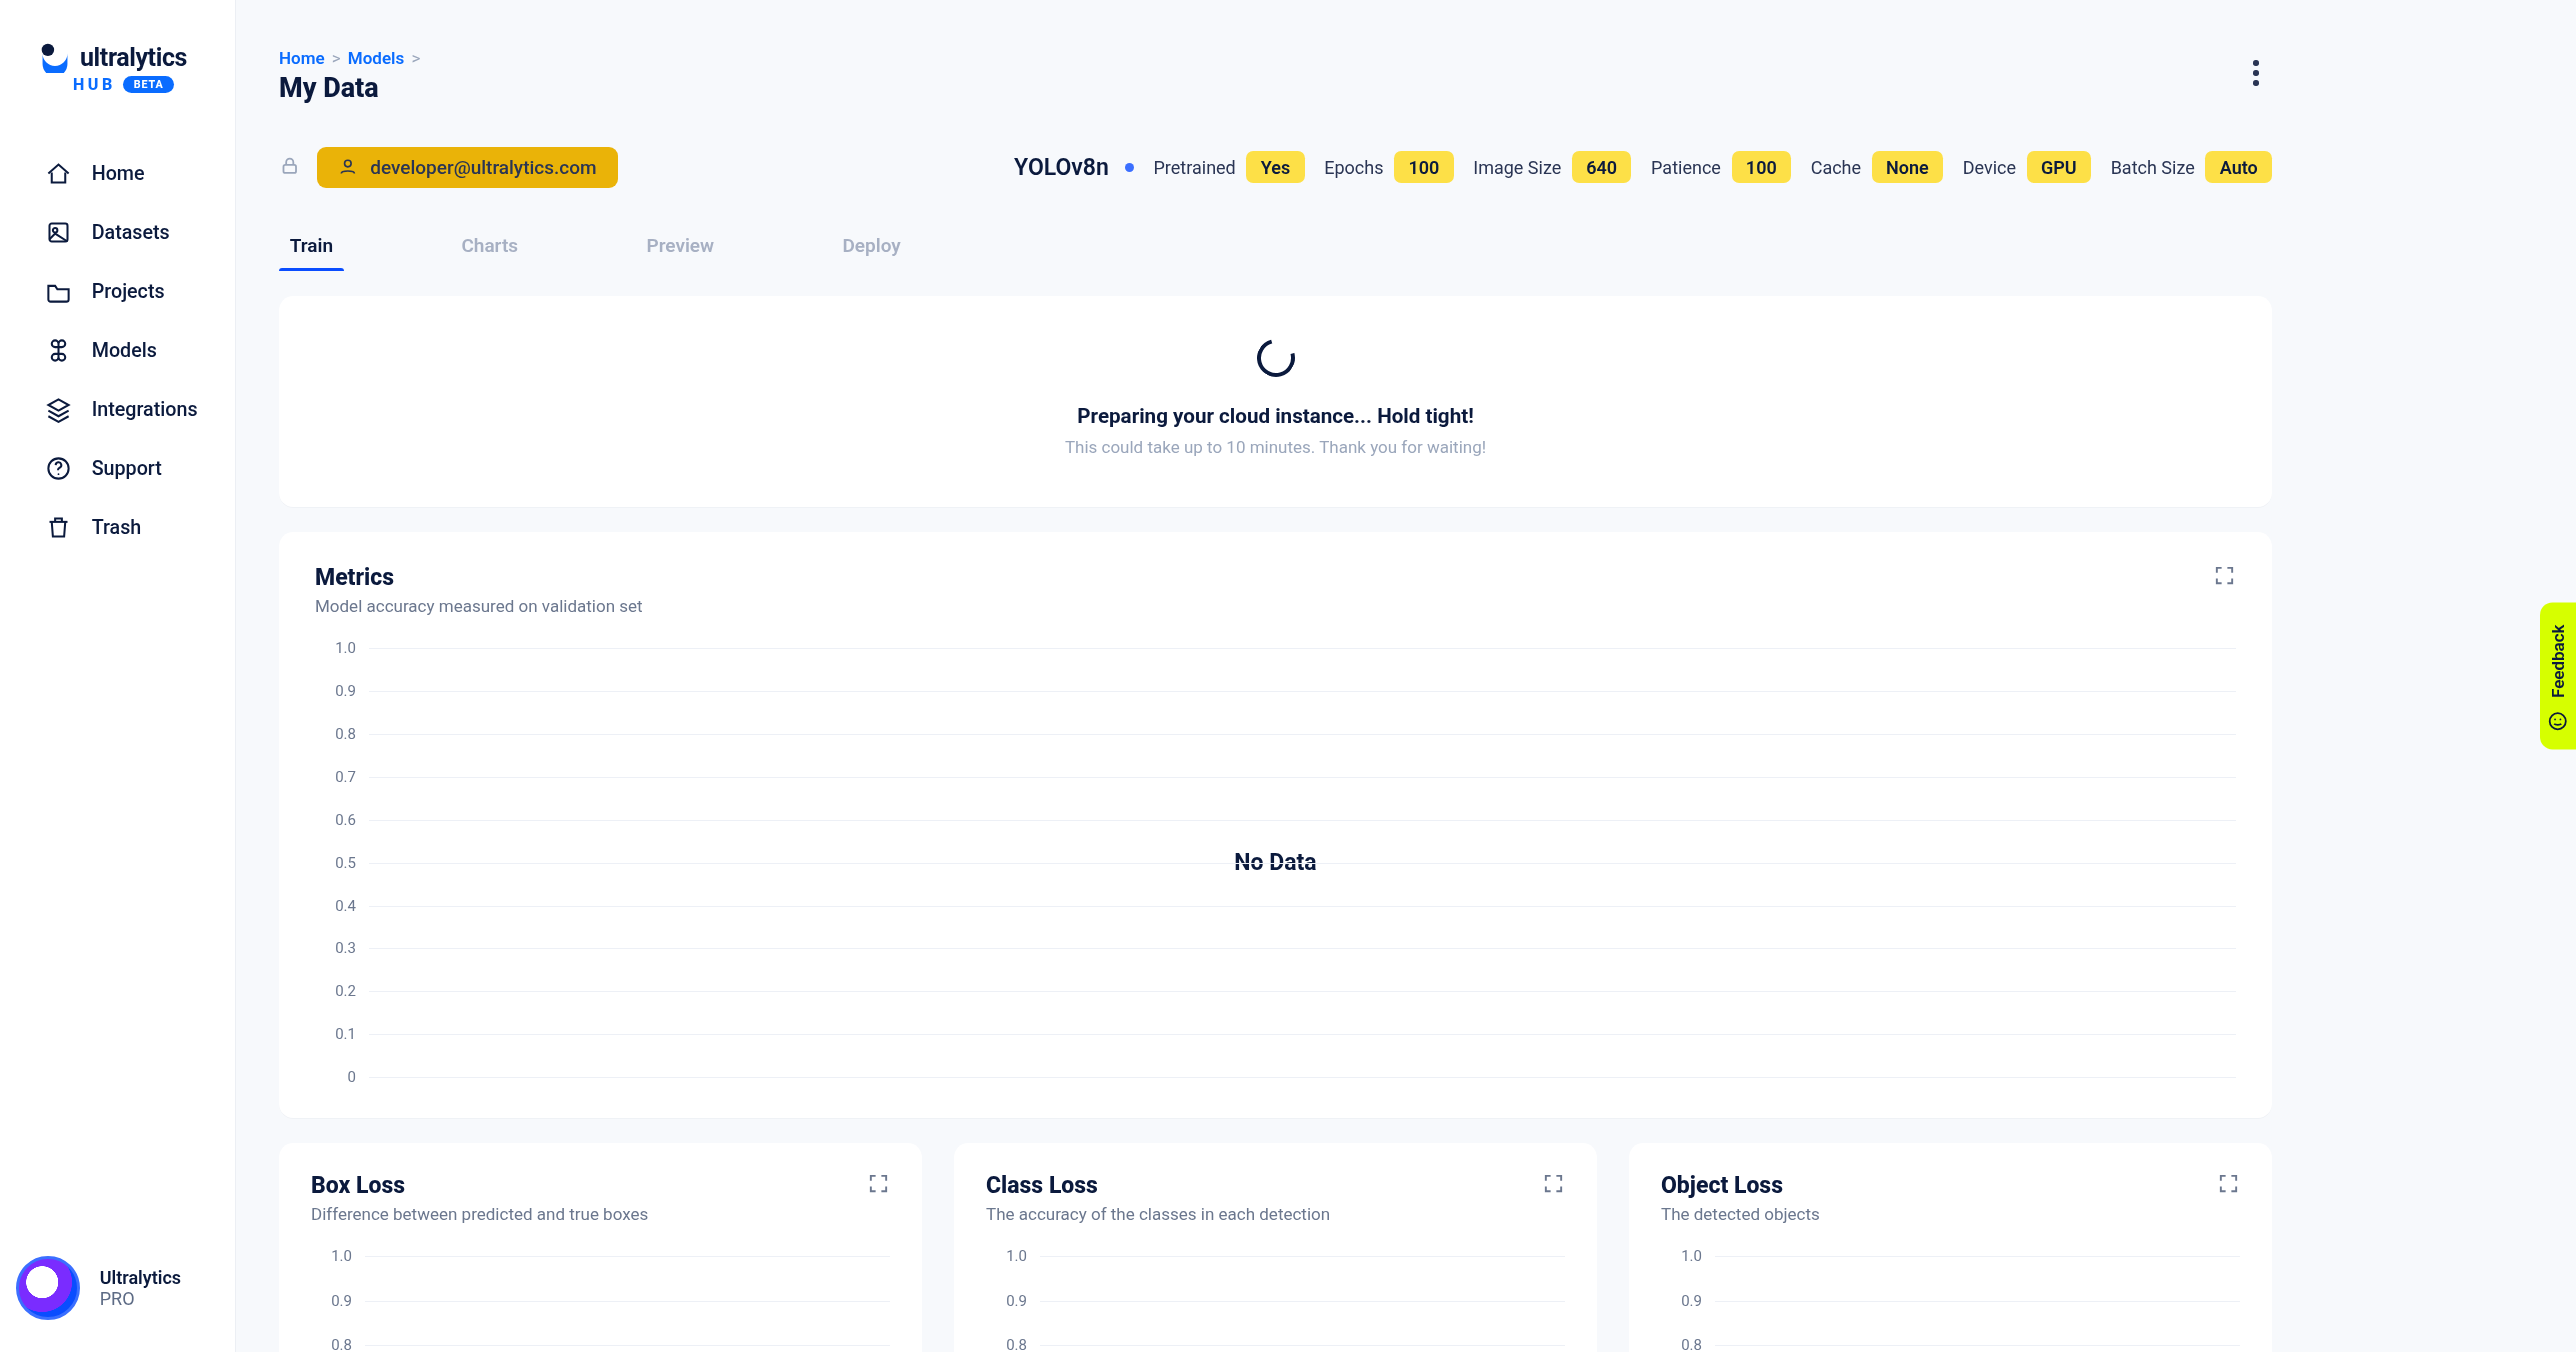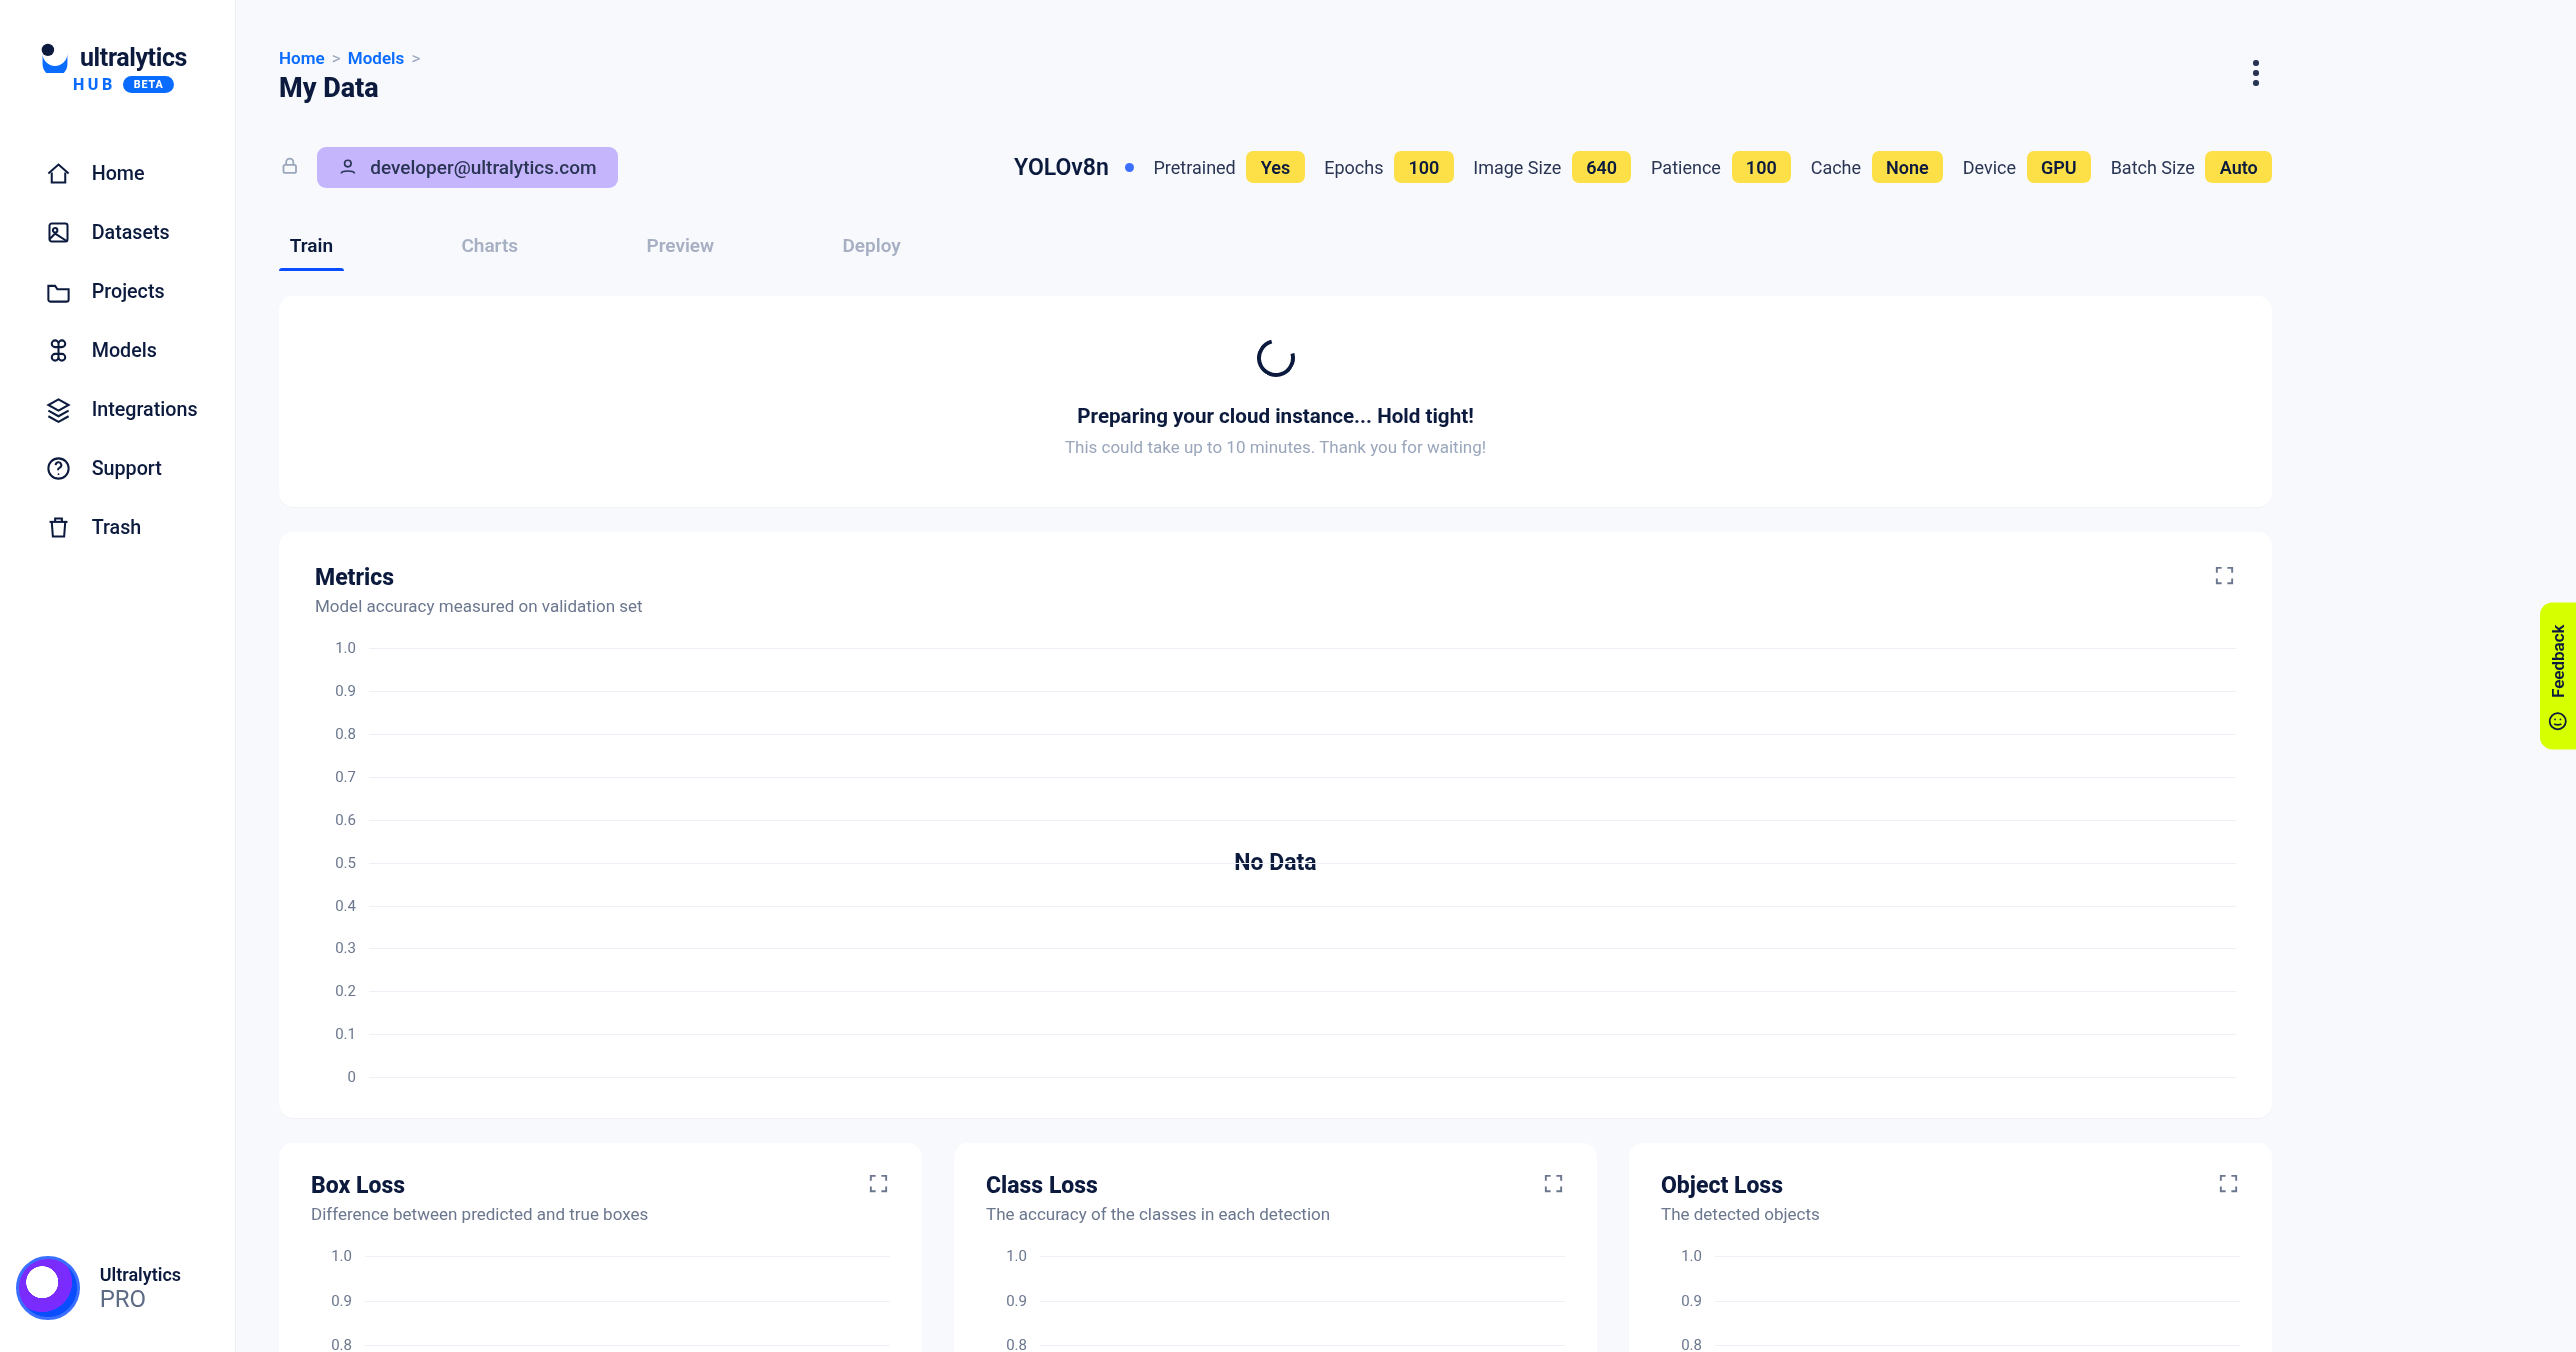--- a/index.html
+++ b/index.html
@@ -19,35 +19,35 @@
 .hub-beta .hub  { font-size:16px; font-weight:800; color:#0a6cff; letter-spacing:3.6px; }
 .hub-beta .beta { font-size:10.7px; font-weight:800; color:#fff; background:#0a6cff; border-radius:10.7px; padding:1.8px 10.7px; letter-spacing:0.9px;}
 
 .nav { margin-top:50px; display:flex; flex-direction:column; }
 .nav-item { display:flex; align-items:center; gap:19.7px; padding:16px 0 16px 45px; font-size:19.7px; font-weight:500; color:#0b1a3d; cursor:pointer; }
 .nav-item svg { width:27px; height:27px; stroke:#0b1a3d; fill:none; stroke-width:1.8; }
 
 .user-block { position:absolute; bottom:32px; left:16px; display:flex; align-items:center; gap:19.7px; }
 .avatar-ring { width:64px; height:64px; border-radius:50%; border:3.6px solid #3b6fff; background:radial-gradient(circle at 40% 40%,#ffffff 0 32%,#7a2cff 33% 60%,#0a4dff 61% 100%); }
 .user-text .l1 { font-size:18px; font-weight:600; color:#0b1a3d; }
-.user-text .l2 { font-size:24px; font-weight:400; color:#5d6b85; }
+.user-text .l2 { font-size:18px; font-weight:400; color:#5d6b85; }
 
 
 .crumbs { font-size:17px; color:#0a6cff; font-weight:600; display:flex; gap:7.2px; align-items:center;}
 .crumbs .sep{ color:#9aa6bb; font-weight:400;}
 .page-title { font-size:27px; font-weight:800; color:#0b1a3d; margin-top:3.6px; }
 .header-row { display:flex; align-items:flex-start; justify-content:space-between; }
 .kebab { width:32px; height:32px; display:flex; flex-direction:column; justify-content:center; align-items:center; gap:4.5px; cursor:pointer; margin-top:9px;}
 .kebab span { width:5.4px; height:5.4px; border-radius:50%; background:#2a3554; }
 
 
 .meta-row { display:flex; align-items:center; justify-content:space-between; margin-top:43px; }
 .meta-left { display:flex; align-items:center; gap:16px; }
 .lock svg  { width:21.5px; height:21.5px; stroke:#9aa6bb; fill:none; stroke-width:2;}
-.pill { background:#c4b5fd; border-radius:9px; padding:9px 21.5px; display:flex; align-items:center; gap:12.5px; font-size:19px; color:#2a3554; font-weight:500;}
+.pill { background:#eab308; border-radius:9px; padding:9px 21.5px; display:flex; align-items:center; gap:12.5px; font-size:19px; color:#2a3554; font-weight:500;}
 .pill svg { width:19.7px; height:19.7px; stroke:#2a3554; fill:none; stroke-width:2;}
 
 .model-chip { font-size:23px; font-weight:600; color:#0b1a3d; display:flex; align-items:center; gap:16px;}
 .dot { width:9px; height:9px; border-radius:50%; background:#3b6fff; }
 
 .meta-right { display:flex; align-items:center; gap:19.7px; }
 .kv { display:flex; align-items:center; gap:10.7px; }
 .kv .k { font-size:18px; color:#2a3554; }
 .kv .v { font-size:18px; color:#0b1a3d; font-weight:600; background:#fde047; border-radius:7.2px; padding:5.4px 14.3px; }
 

